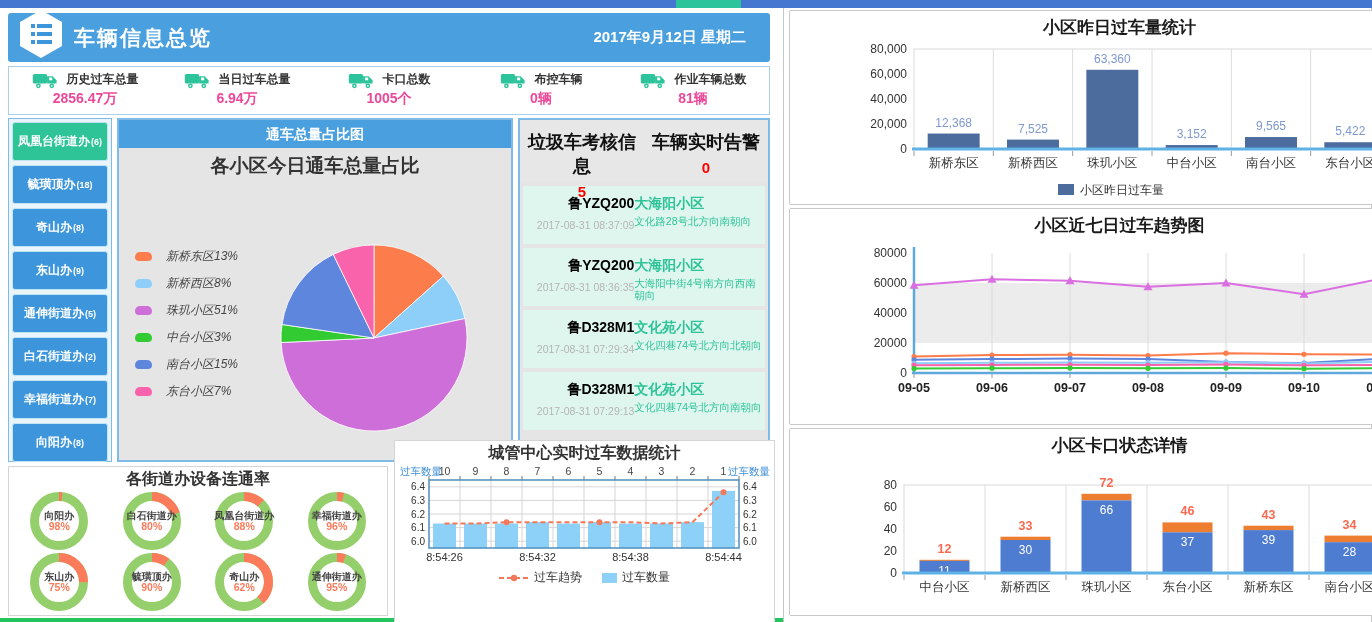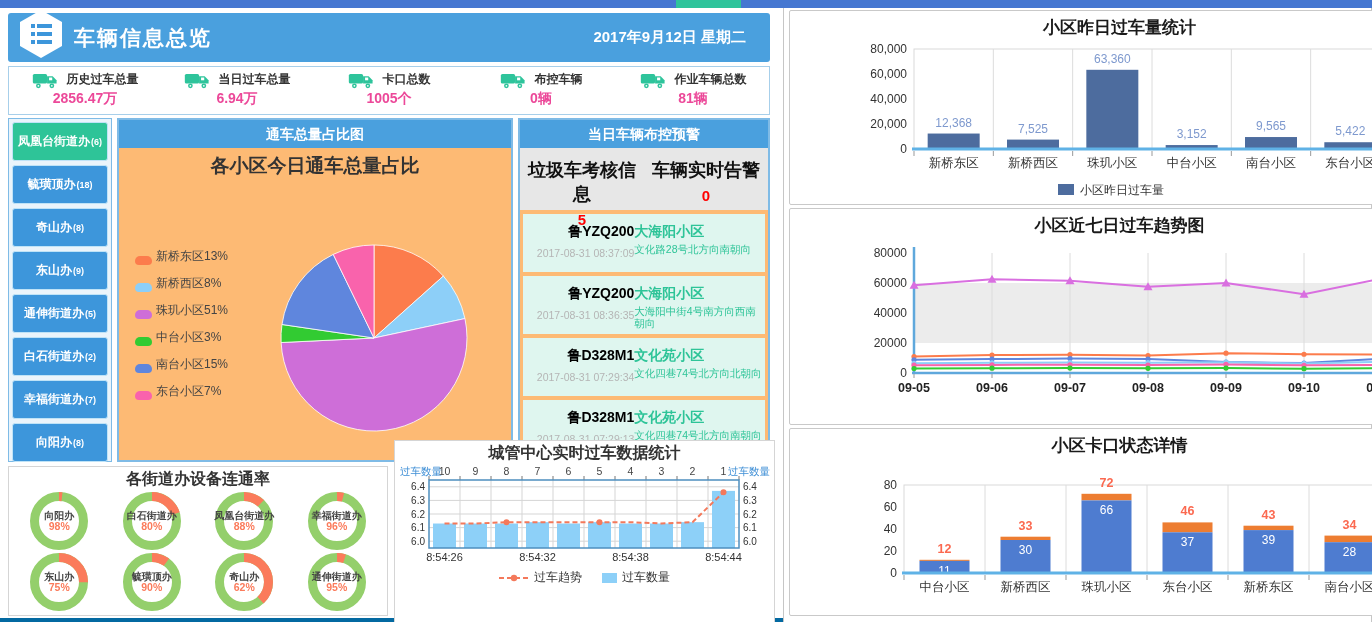--- a/index.html
+++ b/index.html
@@ -8,21 +8,21 @@
     font-family: "Liberation Sans", "DejaVu Sans", sans-serif;
     background: #fff;
   }
   .stage { position: relative; width: 1372px; height: 622px; background: #fff; }
 
   
   .topstrip { position: absolute; top: 0; left: 0; width: 1372px; height: 8px; background: #4577D1; z-index: 5; }
   .topstrip-green { position: absolute; top: 0; left: 676px; width: 65px; height: 8px; background: #2EC49B; }
 
   
-  .left-col { position: absolute; left: 0; top: 8px; width: 783px; height: 614px; background: #fff; border-bottom: 4px solid #0369a1; }
+  .left-col { position: absolute; left: 0; top: 8px; width: 783px; height: 614px; background: #fff; border-bottom: 4px solid #22c55e; }
   .right-col { position: absolute; left: 783px; top: 8px; width: 589px; height: 614px; background: #fff; border-left: 1px solid #C6C6C6; border-right: 1px solid #C6C6C6; }
 
   
   .app-header { position: absolute; left: 8px; top: 5px; width: 762px; height: 49px; background: #4AA0DE; border-radius: 3px; display: flex; align-items: center; }
   .hex { position: absolute; left: 10px; top: -4px; width: 46px; height: 50px; }
   .app-header h1 { margin-left: 66px; font-size: 21px; color: #fff; font-weight: bold; letter-spacing: 2px; }
   .app-header .date { margin-left: auto; margin-right: 24px; color: #fff; font-weight: bold; font-size: 15px; }
 
   
   .stats-bar { position: absolute; left: 8px; top: 58px; width: 762px; height: 49px; border: 1px solid #A7CFEA; display: flex; background: #fff; }
@@ -33,28 +33,28 @@
 
   
   .sidebar { position: absolute; left: 8px; top: 110px; width: 104px; height: 344px; border: 1px solid #7FBBE6; padding: 3px; background: #EAF4FB; }
   .side-btn { height: 39px; margin-bottom: 4px; background: #3D96DB; border: 1px solid #BFE3F7; border-radius: 3px;
     color: #fff; font-weight: bold; font-size: 12px; display: flex; align-items: center; justify-content: center; cursor: pointer; }
   .side-btn:last-child { margin-bottom: 0; }
   .side-btn.active { background: #2EC498; }
   .side-btn .cnt { font-size: 9px; margin-left: 1px; }
 
   
-  .panel { position: absolute; background: #fdba74; border: 2px solid #7FBBE6; }
+  .panel { position: absolute; background: #e5e5e5; border: 2px solid #7FBBE6; }
   .panel-head { height: 28px; line-height: 28px; background: #4AA0DE; color: #fff; font-weight: bold; font-size: 14px; text-align: center; }
 
   
   .pie-panel { left: 117px; top: 110px; width: 396px; height: 344px; }
   .pie-title { text-align: center; font-size: 19px; font-weight: bold; color: #333; margin-top: 5px; }
   .legend { position: absolute; left: 16px; top: 128px; }
-  .legend-item { display: flex; align-items: flex-end; gap: 4px; margin-bottom: 10px; font-size: 12px; color: #444; }
+  .legend-item { display: flex; align-items: center; gap: 14px; margin-bottom: 10px; font-size: 12px; color: #444; font-style: italic; }
   .legend-marker { width: 17px; height: 9px; border-radius: 5px 5px 4px 4px; }
   #pie-svg { position: absolute; left: 155px; top: 118px; }
 
   
   .alert-panel { left: 518px; top: 110px; width: 252px; height: 344px; }
   .alert-summary { height: 62px; background: #E7E7E7; display: flex; }
   .sum-col { flex: 1; text-align: center; padding-top: 10px; }
   .sum-label { font-size: 18px; font-weight: bold; color: #111; }
   .sum-value { font-size: 15px; font-weight: bold; color: #F00; margin-top: 5px; }
   .alert-list { padding: 0 3px; }
@@ -261,21 +261,20 @@
           <path d="M100,100 L100,7 A93,93 0 0 1 169.38055016632188,38.069884073913656 Z" fill="#FC7C4C" stroke="#fff" stroke-width="0.8"></path>
           <path d="M100,100 L169.38055016632188,38.069884073913656 A93,93 0 0 1 190.94679923278807,80.56601663809143 Z" fill="#8DCFF8" stroke="#fff" stroke-width="0.8"></path>
           <path d="M100,100 L190.94679923278807,80.56601663809143 A93,93 0 1 1 7.109725186998062,104.51628665664366 Z" fill="#CE6ED8" stroke="#fff" stroke-width="0.8"></path>
           <path d="M100,100 L7.109725186998062,104.51628665664366 A93,93 0 0 1 7.985973795018879,86.49374287416946 Z" fill="#32CB32" stroke="#fff" stroke-width="0.8"></path>
           <path d="M100,100 L7.985973795018879,86.49374287416946 A93,93 0 0 1 59.26156605232852,16.39748807905825 Z" fill="#5F86DD" stroke="#fff" stroke-width="0.8"></path>
           <path d="M100,100 L59.26156605232852,16.39748807905825 A93,93 0 0 1 99.99999999999997,7 Z" fill="#F963AC" stroke="#fff" stroke-width="0.8"></path>
         </svg>
     </section>
 
     <section class="panel alert-panel">
-      <div class="panel-head">当日车辆布控预警</div>
       <div class="alert-summary" id="alert-summary">
           <div class="sum-col">
             <div class="sum-label">垃圾车考核信息</div>
             <div class="sum-value">5</div>
           </div>
           <div class="sum-col">
             <div class="sum-label">车辆实时告警</div>
             <div class="sum-value">0</div>
           </div>
         </div>

